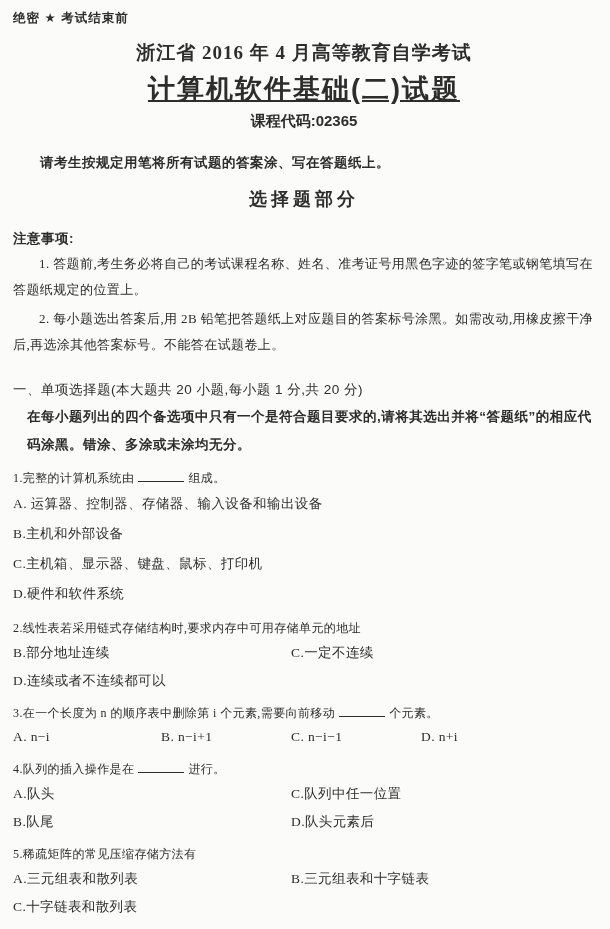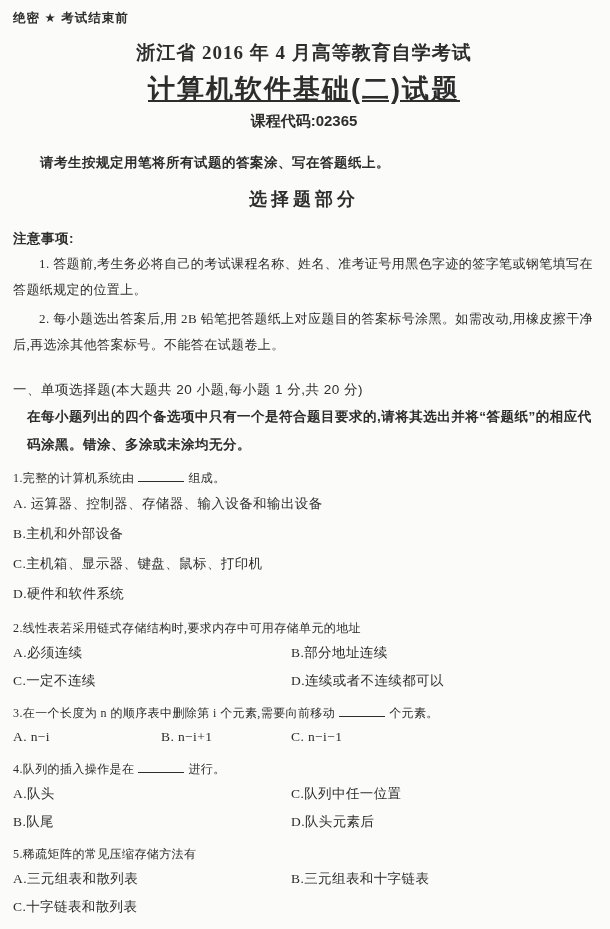--- a/index.html
+++ b/index.html
@@ -140,32 +140,32 @@
       <div class="opts opts-list">
         <div class="option">A. 运算器、控制器、存储器、输入设备和输出设备</div>
         <div class="option">B.主机和外部设备</div>
         <div class="option">C.主机箱、显示器、键盘、鼠标、打印机</div>
         <div class="option">D.硬件和软件系统</div>
       </div>
     </div>
     <div class="question">
       <div class="q-text"><span>2.线性表若采用链式存储结构时,要求内存中可用存储单元的地址</span></div>
       <div class="opts opts-grid2">
-        <div class="option">A.必须连续</div>
         <div class="option">B.部分地址连续</div>
         <div class="option">C.一定不连续</div>
         <div class="option">D.连续或者不连续都可以</div>
       </div>
     </div>
     <div class="question">
       <div class="q-text"><span>3.在一个长度为 n 的顺序表中删除第 i 个元素,需要向前移动</span><span class="blank"></span><span>个元素。</span></div>
       <div class="opts opts-row4">
         <div class="option">A. n−i</div>
         <div class="option">B. n−i+1</div>
         <div class="option">C. n−i−1</div>
+        <div class="option">D. n+i</div>
       </div>
     </div>
     <div class="question">
       <div class="q-text"><span>4.队列的插入操作是在</span><span class="blank"></span><span>进行。</span></div>
       <div class="opts opts-grid2">
         <div class="option">A.队头</div>
         <div class="option">C.队列中任一位置</div>
         <div class="option">B.队尾</div>
         <div class="option">D.队头元素后</div>
       </div>

